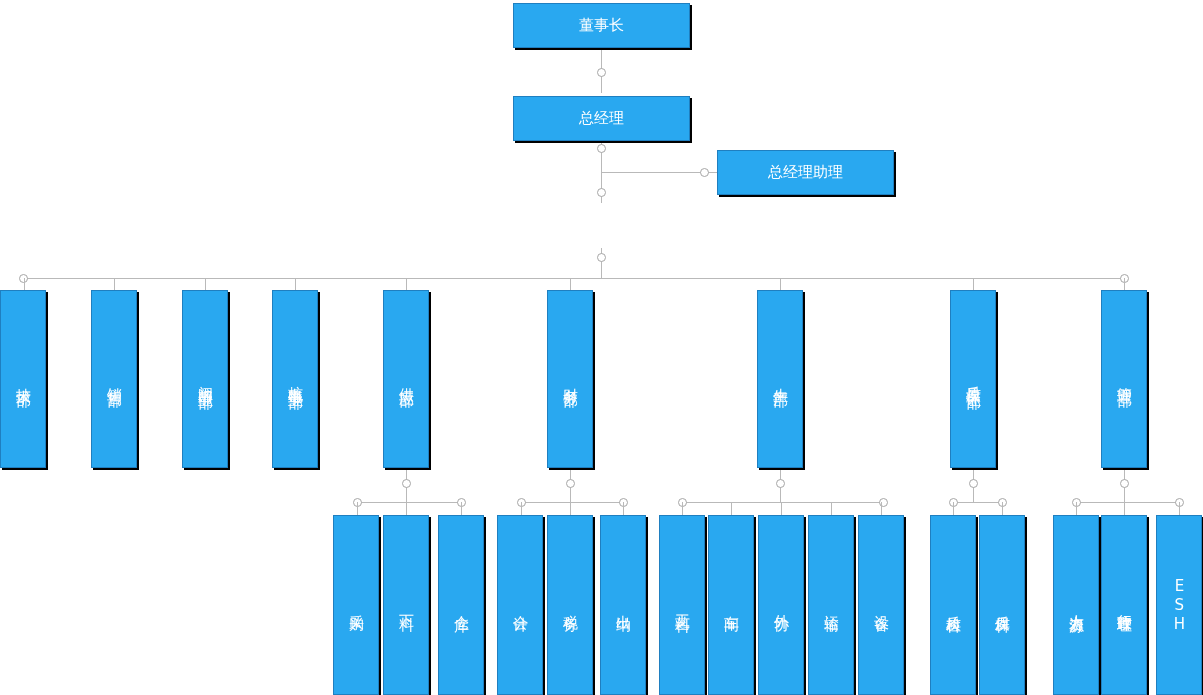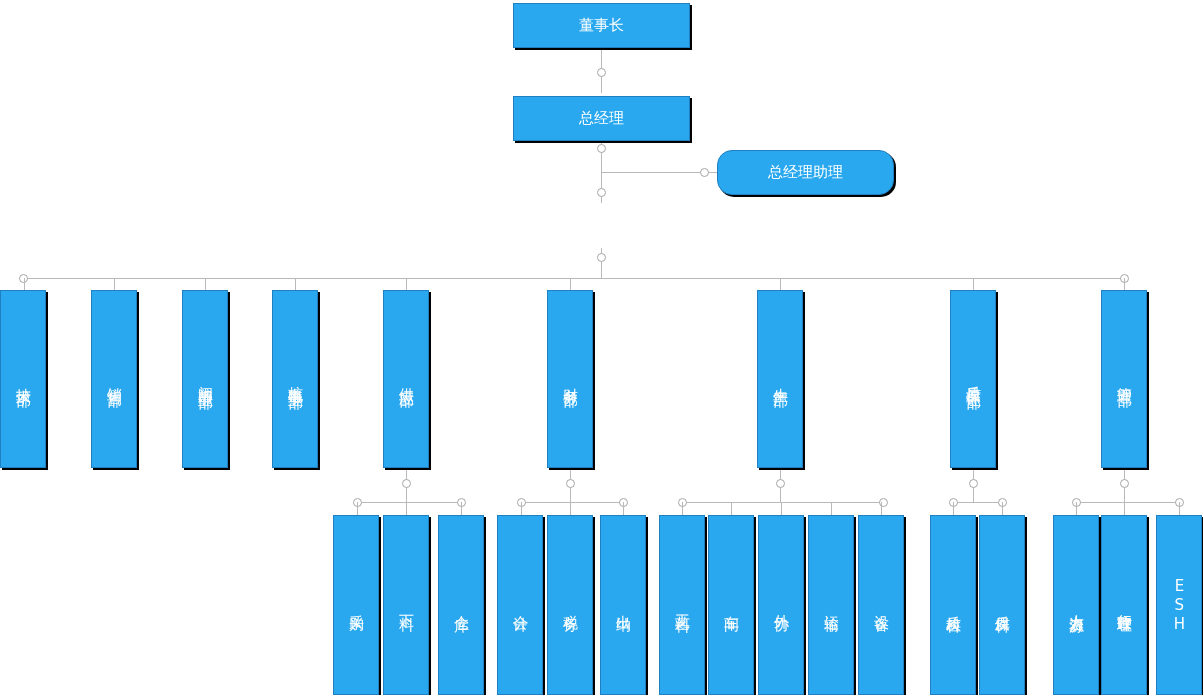--- a/index.html
+++ b/index.html
@@ -122,21 +122,21 @@
   <div class="dot" style="left:1072px;top:498px;"></div>
   <div class="dot" style="left:1175px;top:498px;"></div>
   <div class="line vline" style="left:1076px;top:502px;height:13px;"></div>
   <div class="line vline" style="left:1124px;top:502px;height:13px;"></div>
   <div class="line vline" style="left:1179px;top:502px;height:13px;"></div>
 
   <div class="node h" style="left:513px;top:3px;width:177px;height:45px;">董事长</div>
 
   <div class="node h" style="left:513px;top:96px;width:177px;height:45px;">总经理</div>
 
-  <div class="node h" style="left:717px;top:150px;width:177px;height:45px;border-radius:15px;">总经理助理</div>
+  <div class="node h" style="left:717px;top:150px;width:177px;height:45px;">总经理助理</div>
 
 
   <div class="node v" style="left:0px;top:290px;width:46px;height:178px;">技术部</div>
   <div class="node v" style="left:91px;top:290px;width:46px;height:178px;">销售部</div>
   <div class="node v" style="left:182px;top:290px;width:46px;height:178px;">阀门事业部</div>
   <div class="node v" style="left:272px;top:290px;width:46px;height:178px;">核电事业部</div>
   <div class="node v" style="left:383px;top:290px;width:46px;height:178px;">供应部</div>
   <div class="node v" style="left:547px;top:290px;width:46px;height:178px;">财务部</div>
   <div class="node v" style="left:757px;top:290px;width:46px;height:178px;">生产部</div>
   <div class="node v" style="left:950px;top:290px;width:46px;height:178px;">质量保证部</div>

